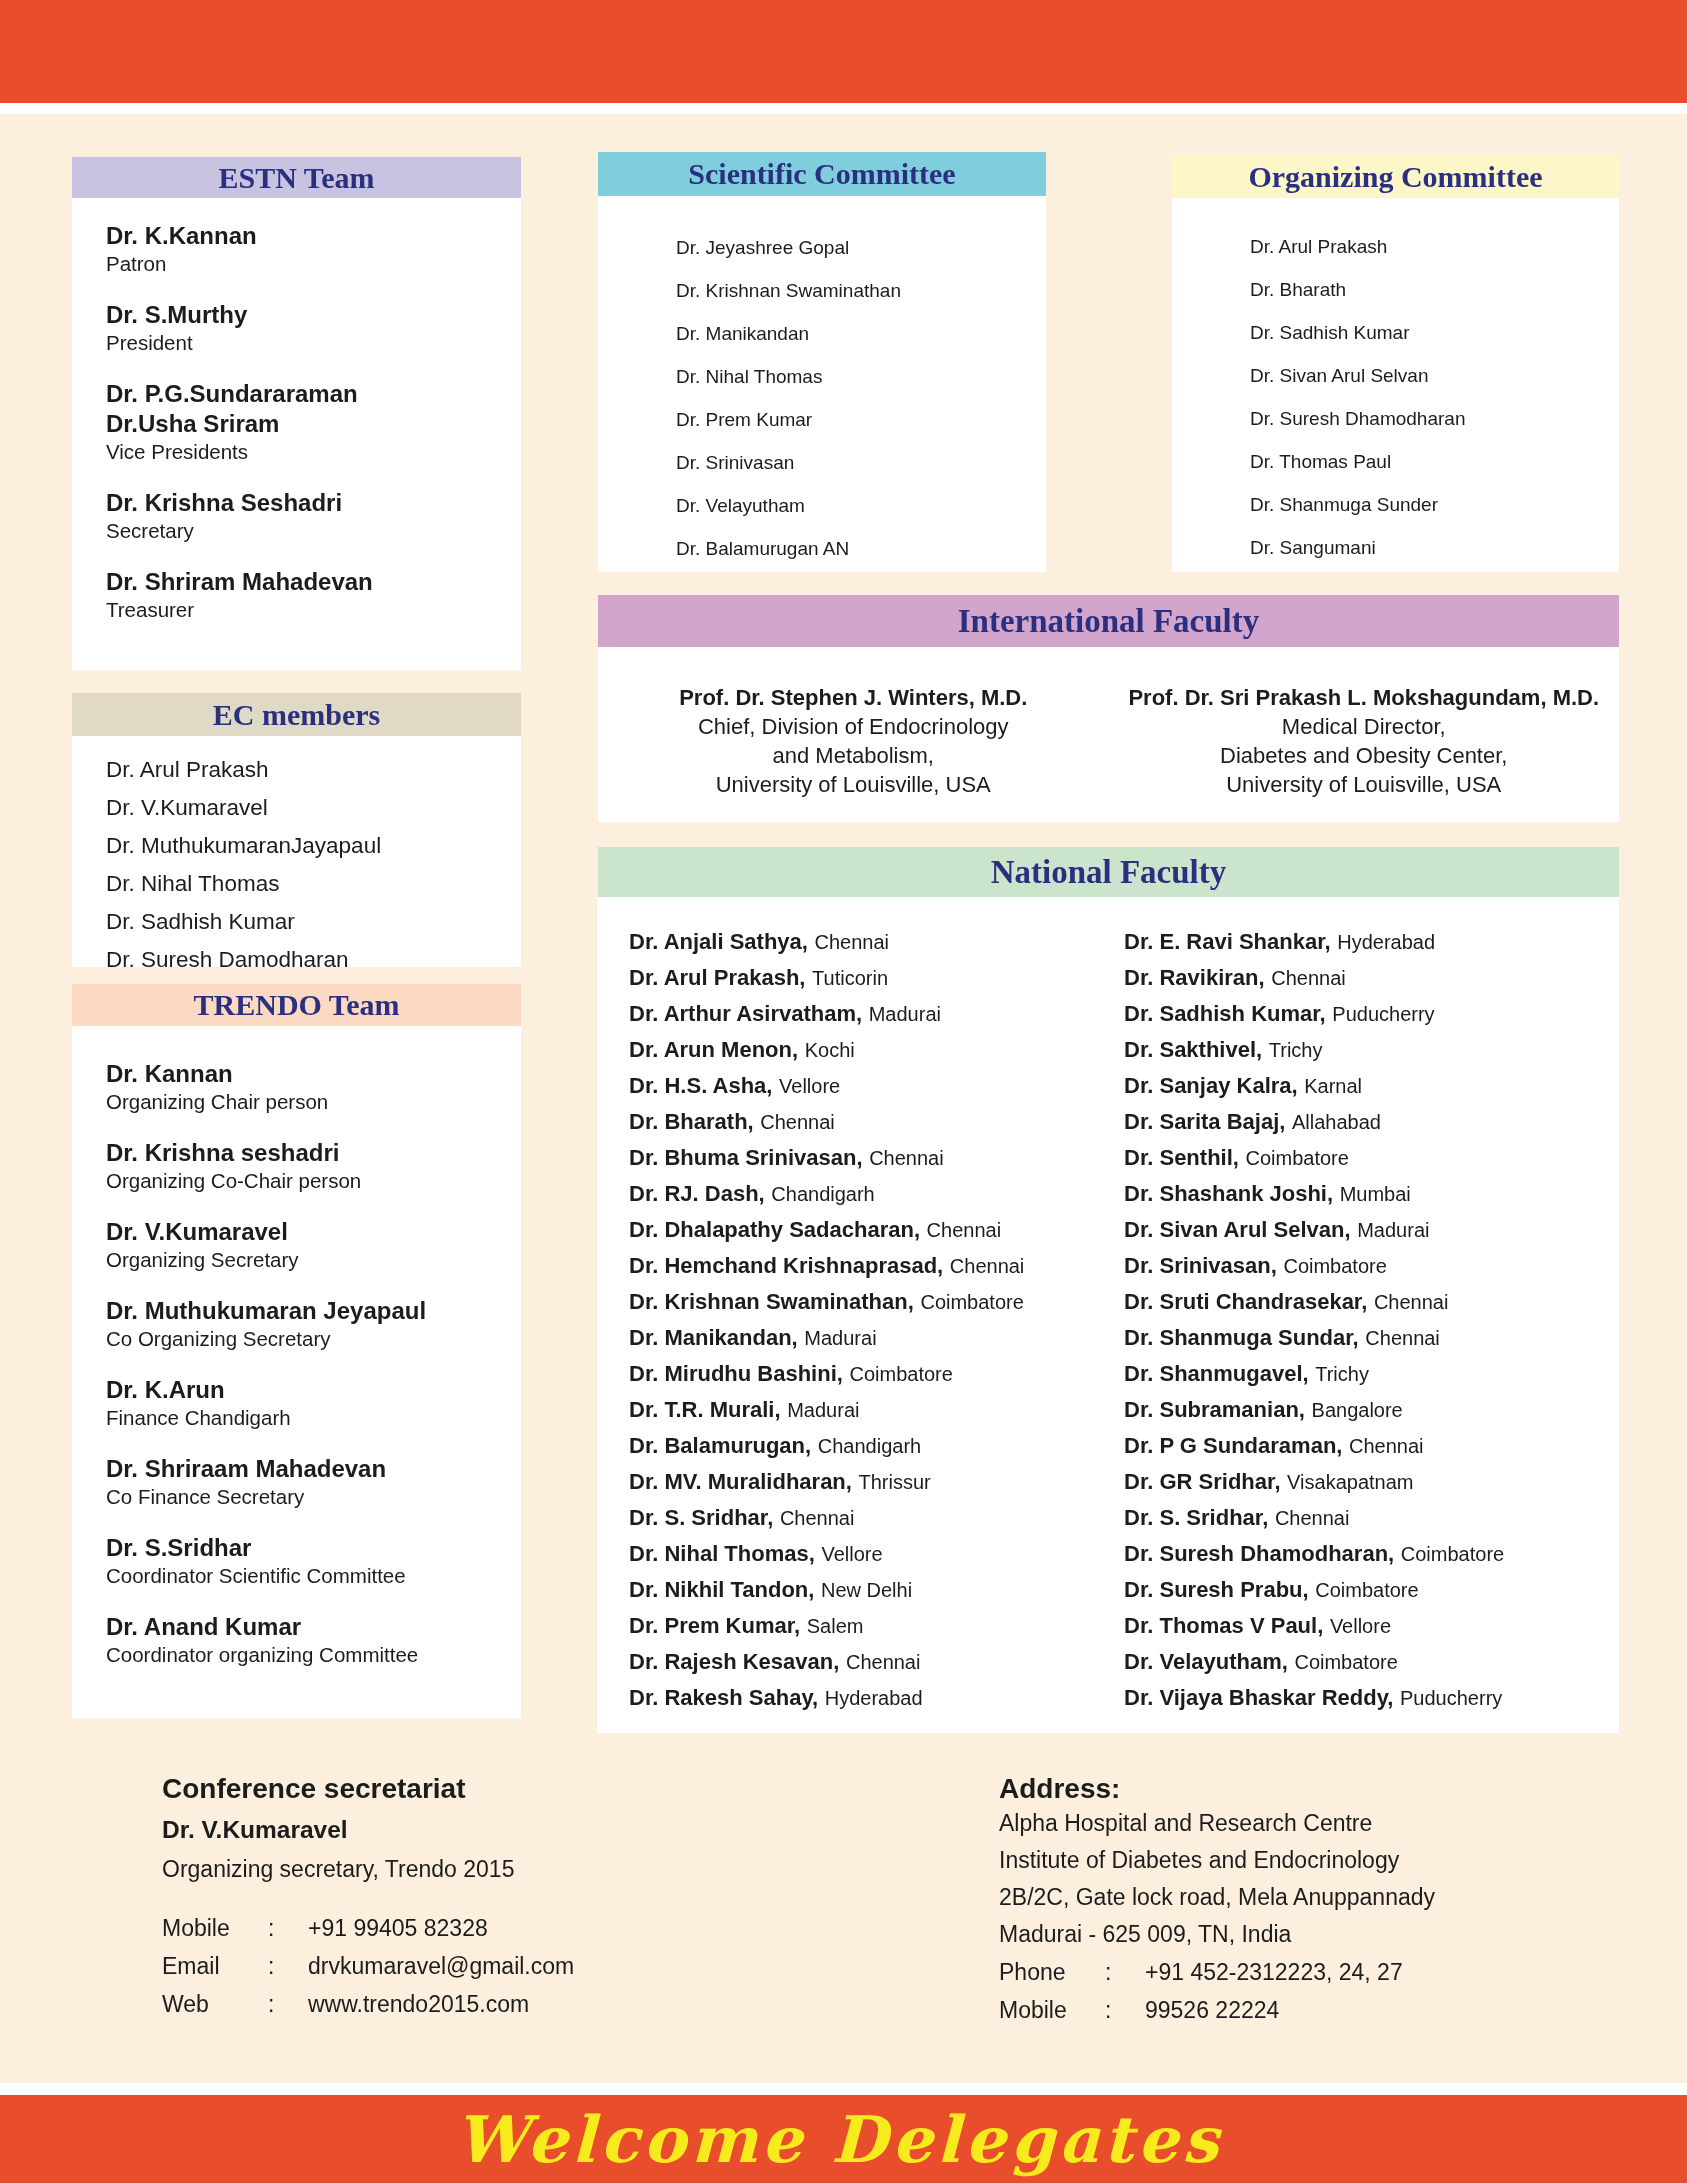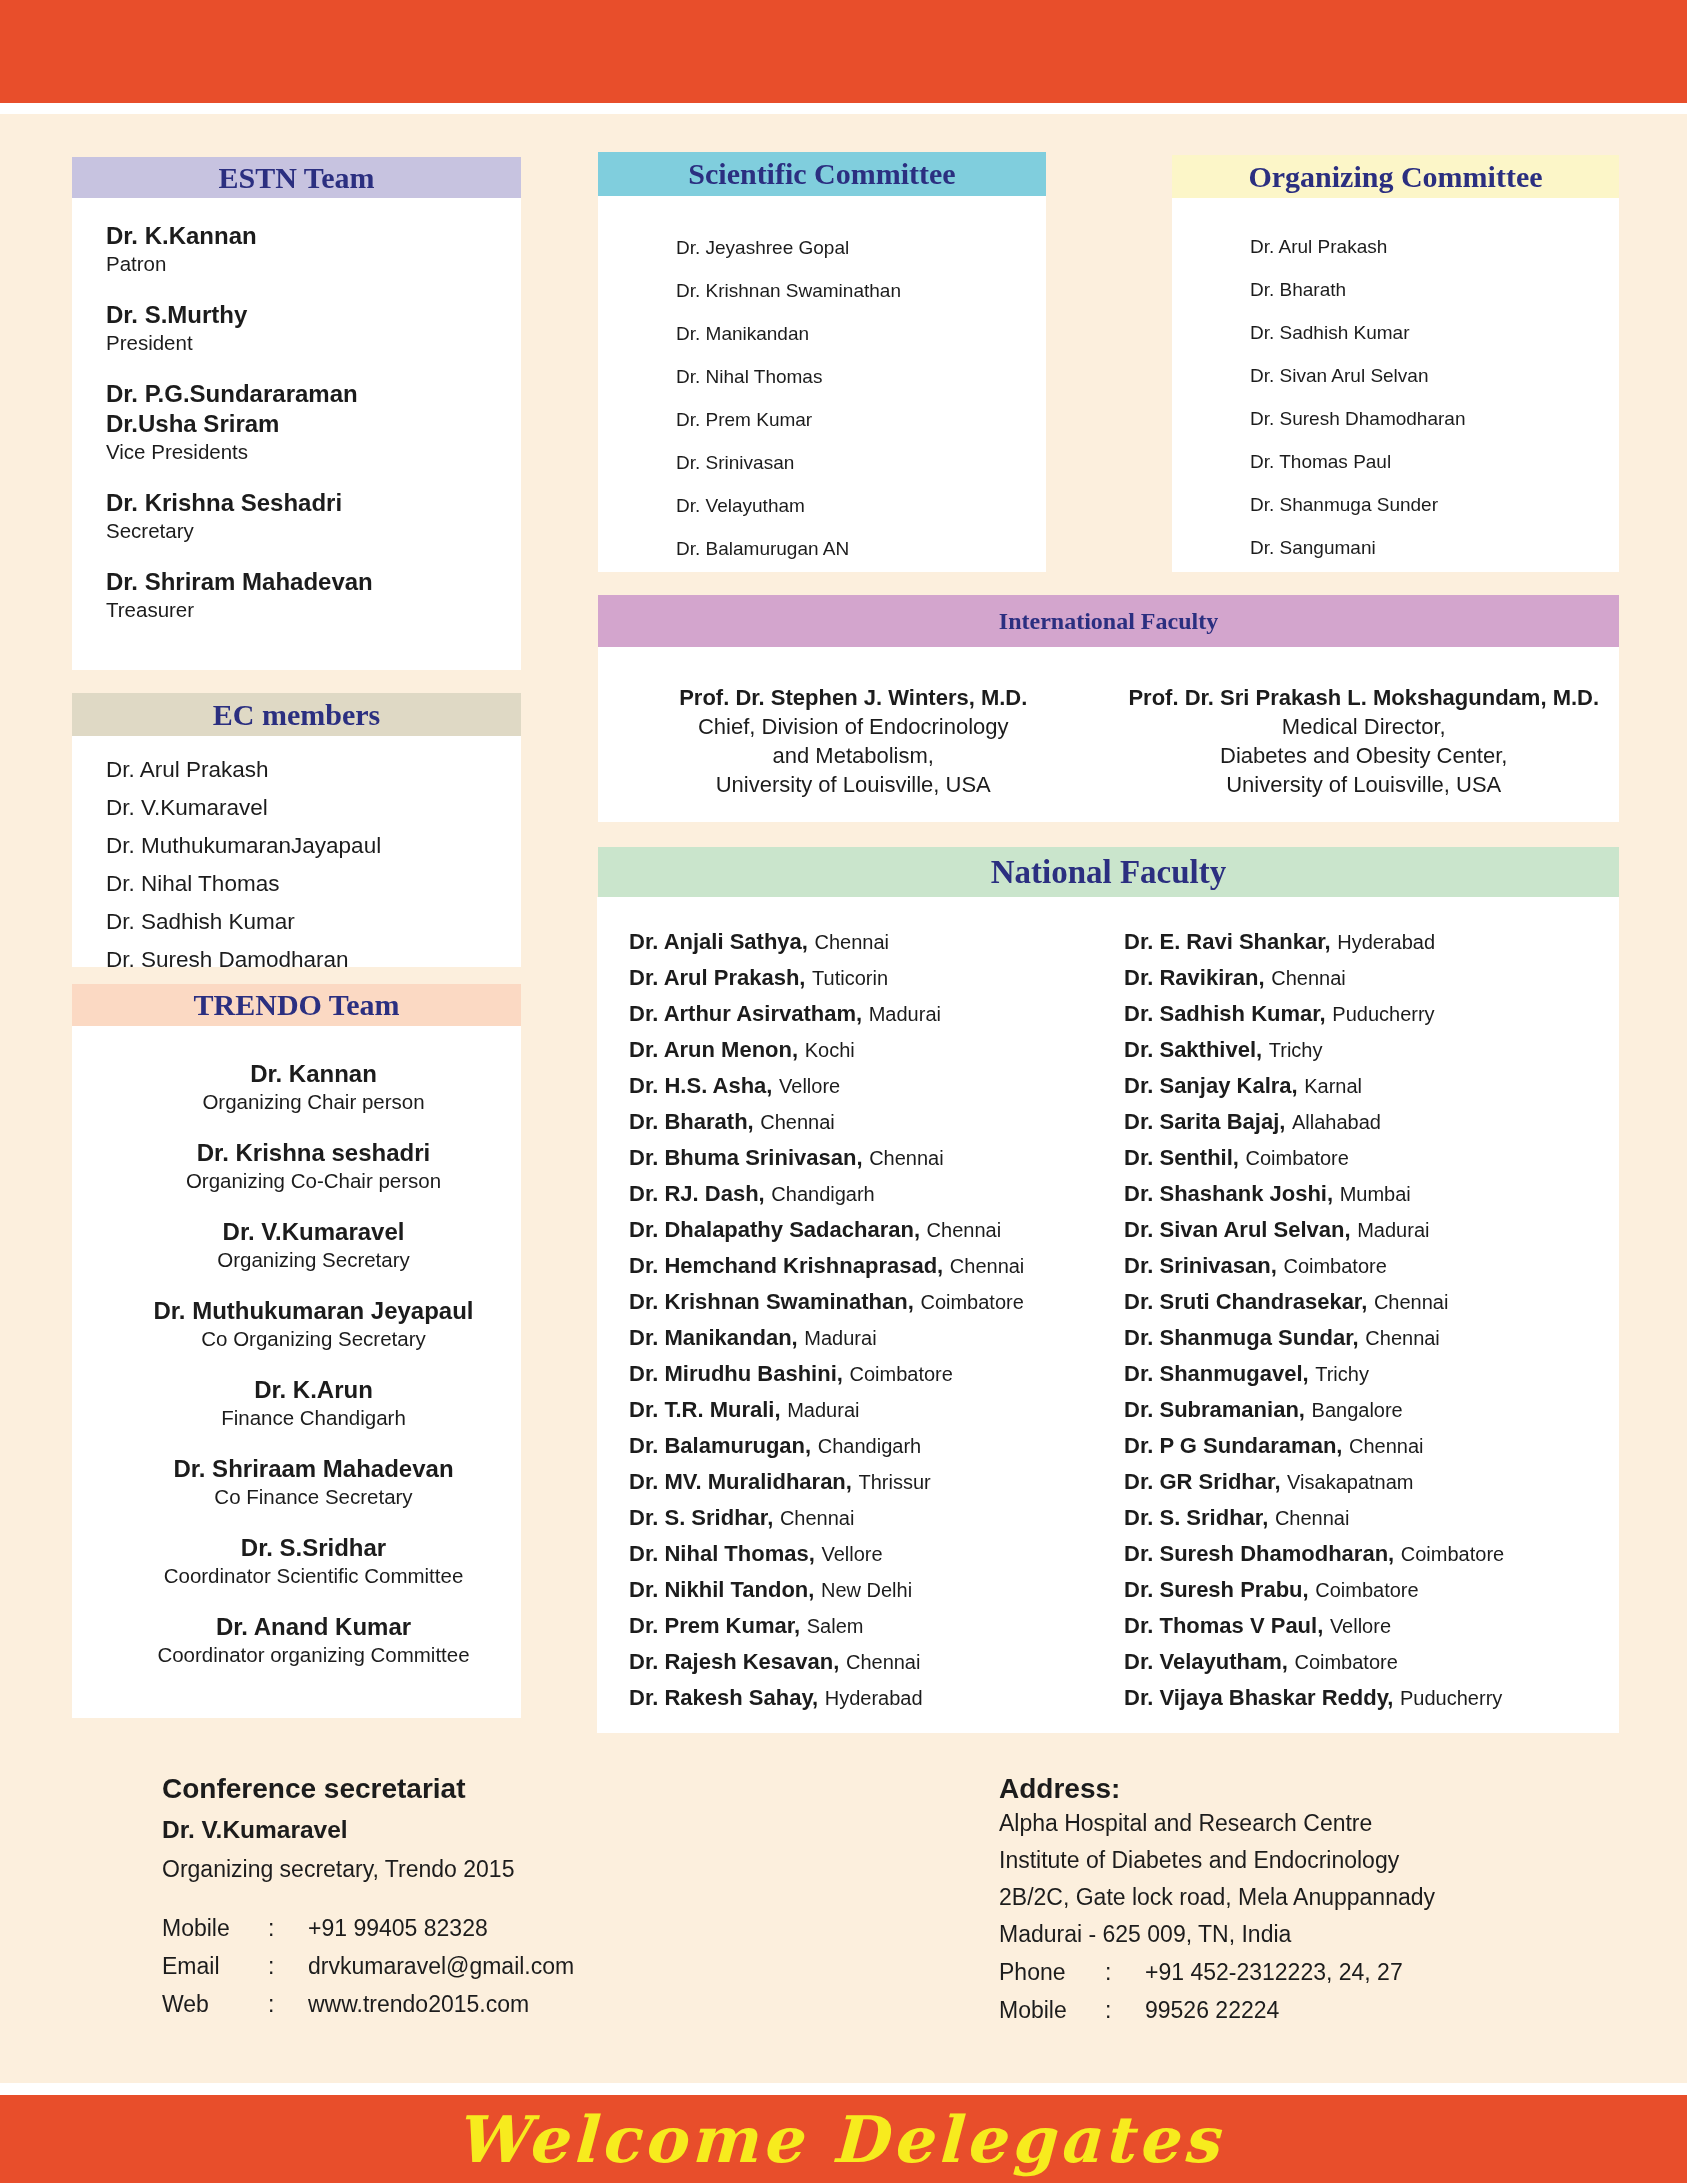--- a/index.html
+++ b/index.html
@@ -10,35 +10,35 @@
        font-family:"Liberation Serif","DejaVu Serif",serif;font-weight:700;color:#2B2F80;}
   .box{position:absolute;background:#FFFFFF;}
   ul{list-style:none;margin:0;padding:0;}
 
   
   .estn-hdr{left:72px;top:157px;width:449px;height:42px;background:#C7C3E0;font-size:30px;}
   .estn-box{left:72px;top:198px;width:449px;height:472px;padding:22.5px 0 0 34px;box-sizing:border-box;}
   .ec-hdr{left:72px;top:693px;width:449px;height:44px;background:#DFD9C5;font-size:30px;}
   .ec-box{left:72px;top:736px;width:449px;height:231px;padding:14.6px 0 0 34px;box-sizing:border-box;}
   .trendo-hdr{left:72px;top:984px;width:449px;height:42px;background:#FBD9C3;font-size:30px;}
-  .trendo-box{left:72px;top:1026px;width:449px;height:692px;padding:33px 0 0 34px;box-sizing:border-box;text-align:center;}
+  .trendo-box{left:72px;top:1026px;width:449px;height:692px;padding:33px 0 0 34px;box-sizing:border-box;}
   .entry{margin-bottom:22.5px;}
   .entry .nm{font-weight:bold;font-size:24px;line-height:30px;white-space:pre-line;}
   .entry .rl{font-size:20.5px;line-height:26.5px;}
   .plainlist li{font-size:22.5px;line-height:38px;}
 
   
   .sci-hdr{left:598px;top:152px;width:448px;height:44px;background:#80CEDD;font-size:30px;}
   .sci-box{left:598px;top:196px;width:448px;height:376px;padding:30px 0 0 78px;box-sizing:border-box;}
   .org-hdr{left:1172px;top:155px;width:447px;height:43px;background:#FCF6C8;font-size:30px;}
   .org-box{left:1172px;top:198px;width:447px;height:374px;padding:26.5px 0 0 78px;box-sizing:border-box;}
   .medlist li{font-size:19px;line-height:43px;}
 
   
-  .intl-hdr{left:598px;top:595px;width:1021px;height:52px;background:#D3A5CD;font-size:24px;}
+  .intl-hdr{left:598px;top:595px;width:1021px;height:52px;background:#D3A5CD;font-size:33px;}
   .intl-box{left:598px;top:647px;width:1021px;height:175px;display:flex;box-sizing:border-box;padding-top:36px;}
   .fac{width:50%;text-align:center;font-size:22px;line-height:29px;}
   .fac .fnm{font-weight:bold;}
 
   
   .natl-hdr{left:598px;top:847px;width:1021px;height:50px;background:#CAE5CC;font-size:33px;}
   .natl-box{left:597px;top:897px;width:1022px;height:836px;display:flex;box-sizing:border-box;padding:26.5px 0 0 32px;}
   .natcol{width:50%;}
   .natcol li{font-size:22px;line-height:35px;white-space:nowrap;}
   .natcol .nm{font-weight:bold;}

